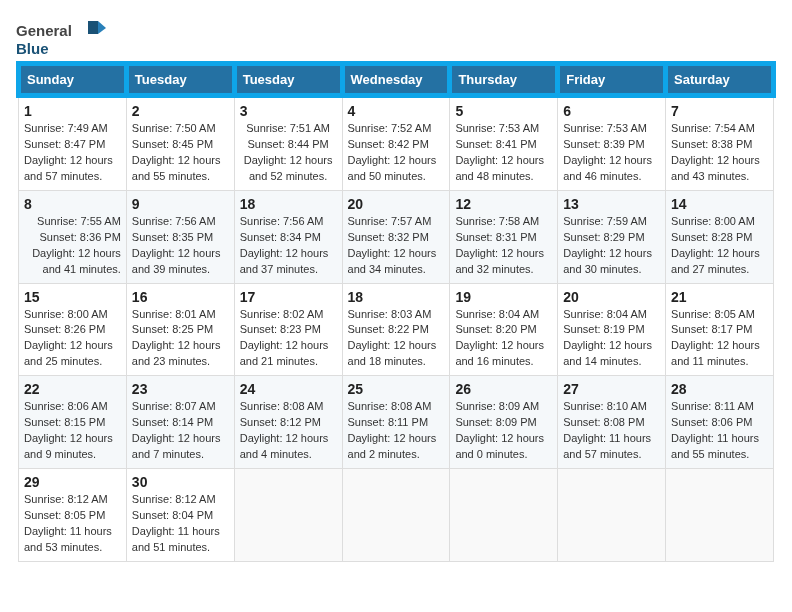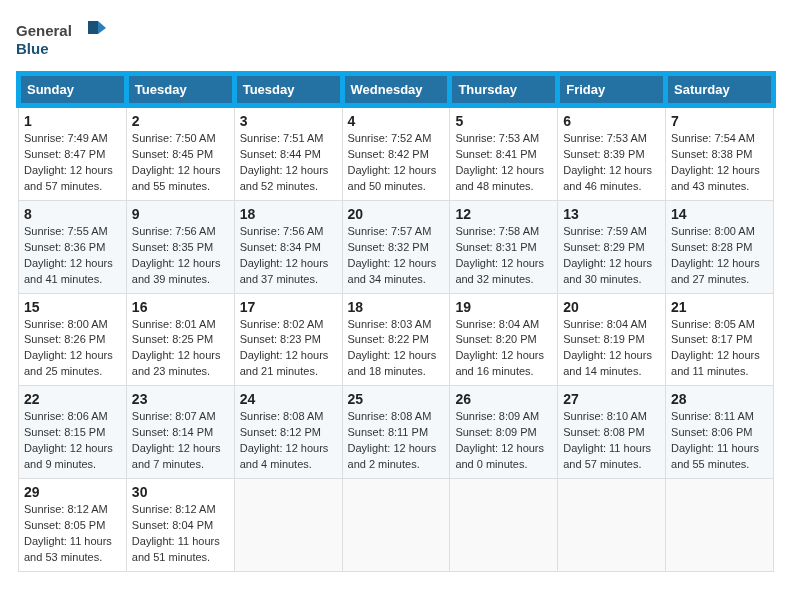--- a/index.html
+++ b/index.html
@@ -7,21 +7,20 @@
       font-family: Arial, sans-serif;
       background: #fff;
       width: 792px;
       min-height: 612px;
       padding: 16px;
     }
     .header-area {
       display: flex;
       justify-content: space-between;
       align-items: flex-start;
-      margin-bottom: 10px;
       text-decoration: underline;
     }
     .logo {
       display: flex;
       align-items: center;
       font-size: 18px;
       font-weight: bold;
       color: #1a5276;
     }
     .title-area {
@@ -118,21 +117,21 @@
         </td>
         <td>
           <span class="day-num">2</span>
           <div class="day-info" style="white-space: pre-line;">Sunrise: 7:50 AM
 Sunset: 8:45 PM
 Daylight: 12 hours
 and 55 minutes.</div>
         </td>
         <td>
           <span class="day-num">3</span>
-          <div class="day-info" style="white-space: pre-line;">Sunrise: 7:51 AM
+          <div class="day-info" style="white-space: pre-line; text-align: center;">Sunrise: 7:51 AM
 Sunset: 8:44 PM
 Daylight: 12 hours
 and 52 minutes.</div>
         </td>
         <td>
           <span class="day-num">4</span>
           <div class="day-info" style="white-space: pre-line;">Sunrise: 7:52 AM
 Sunset: 8:42 PM
 Daylight: 12 hours
 and 50 minutes.</div>
@@ -155,21 +154,21 @@
           <span class="day-num">7</span>
           <div class="day-info" style="white-space: pre-line;">Sunrise: 7:54 AM
 Sunset: 8:38 PM
 Daylight: 12 hours
 and 43 minutes.</div>
         </td>
       </tr>
       <tr>
         <td>
           <span class="day-num">8</span>
-          <div class="day-info" style="white-space: pre-line;">Sunrise: 7:55 AM
+          <div class="day-info" style="white-space: pre-line; text-align: right;">Sunrise: 7:55 AM
 Sunset: 8:36 PM
 Daylight: 12 hours
 and 41 minutes.</div>
         </td>
         <td>
           <span class="day-num">9</span>
           <div class="day-info" style="white-space: pre-line;">Sunrise: 7:56 AM
 Sunset: 8:35 PM
 Daylight: 12 hours
 and 39 minutes.</div>

